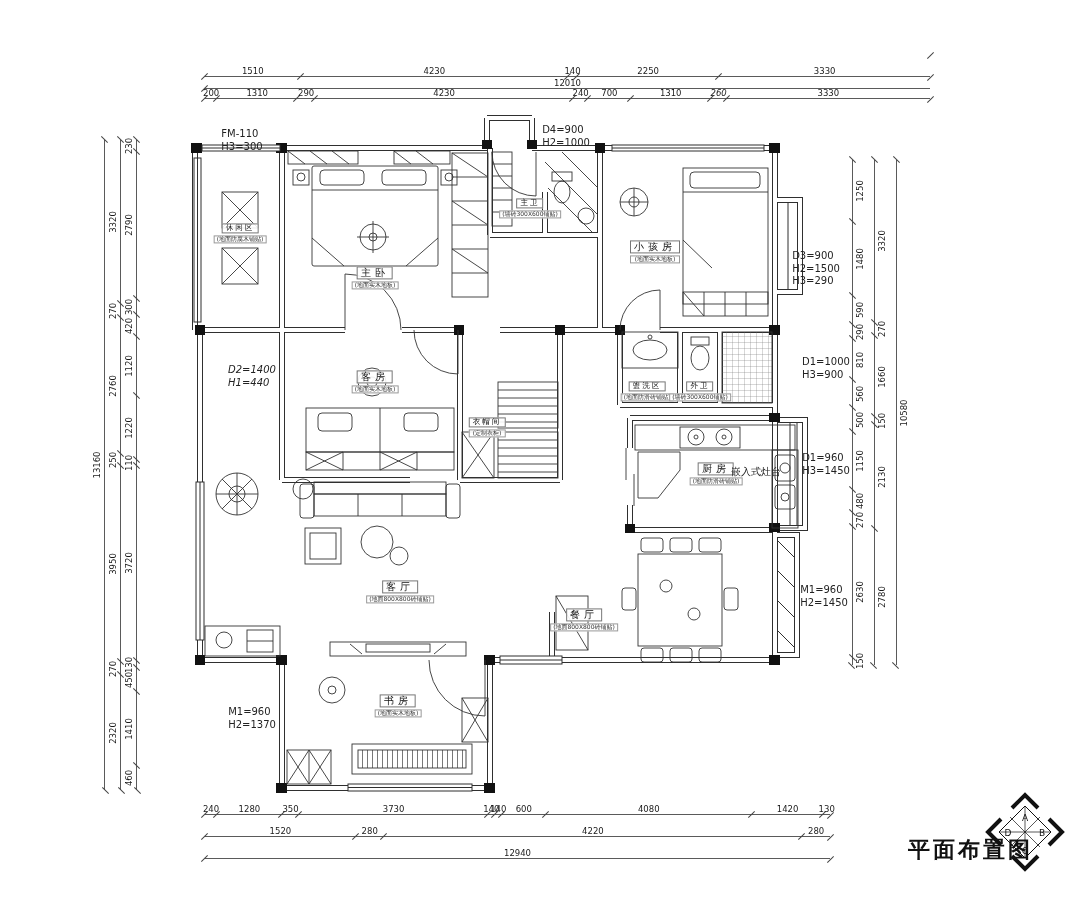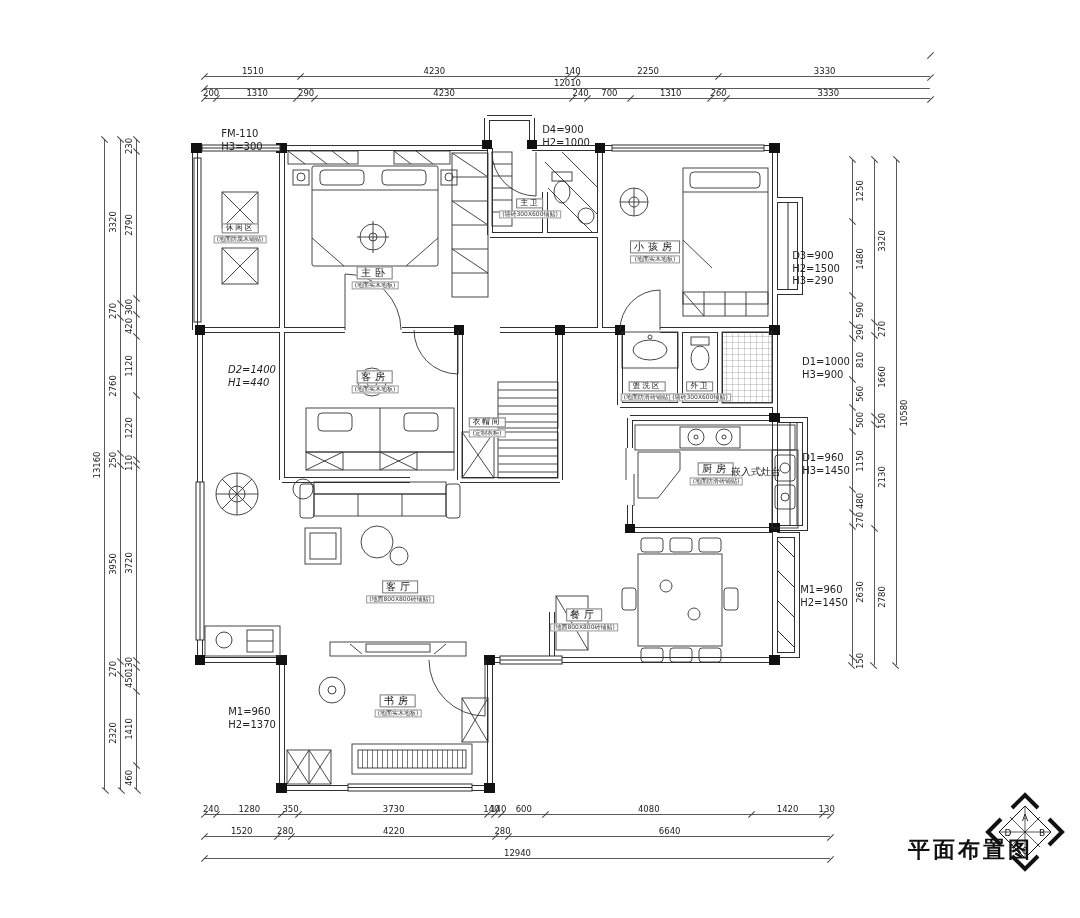--- a/index.html
+++ b/index.html
@@ -355,23 +355,20 @@
     </div>
     <div class="seg" style="flex-grow: 280;">
       <span class="lab">280</span>
     </div>
     <div class="seg" style="flex-grow: 4220;">
       <span class="lab">4220</span>
     </div>
     <div class="seg" style="flex-grow: 280;">
       <span class="lab">280</span>
     </div>
-    <div class="seg" style="flex-grow: 6640;">
-      <span class="lab">6640</span>
-    </div>
   </div>
 <div class="chain h" style="left:205px;top:844px;width:625px;justify-content:flex-end;">
     <div class="seg" style="flex-grow: 12940;">
       <span class="lab">12940</span>
     </div>
   </div>
 <div class="chain v v-left" style="left:90px;top:140px;height:650px;">
     <div class="seg" style="flex-grow: 13160;">
       <span class="lab">13160</span>
     </div>

